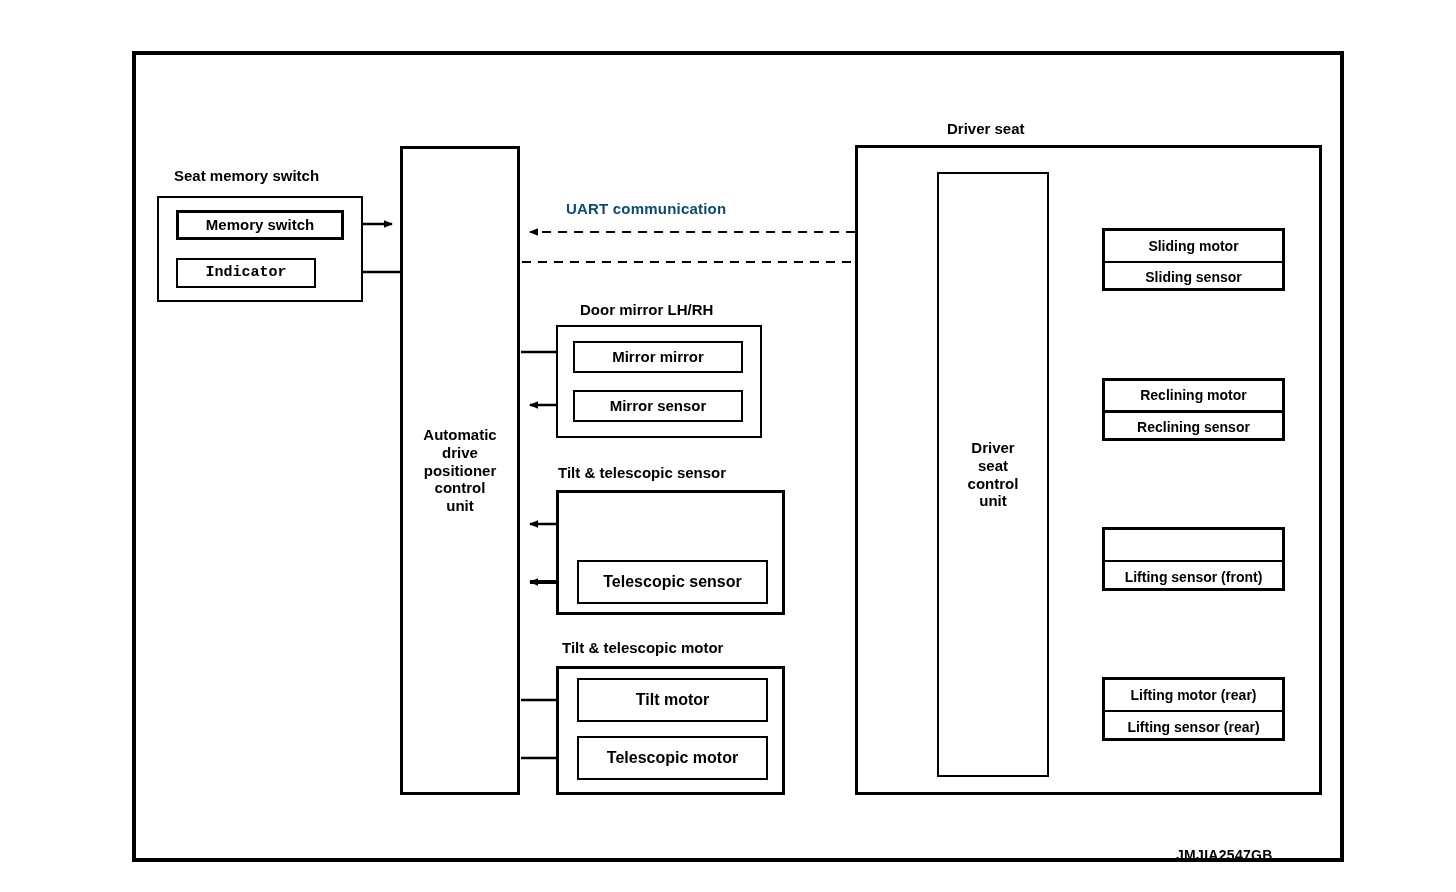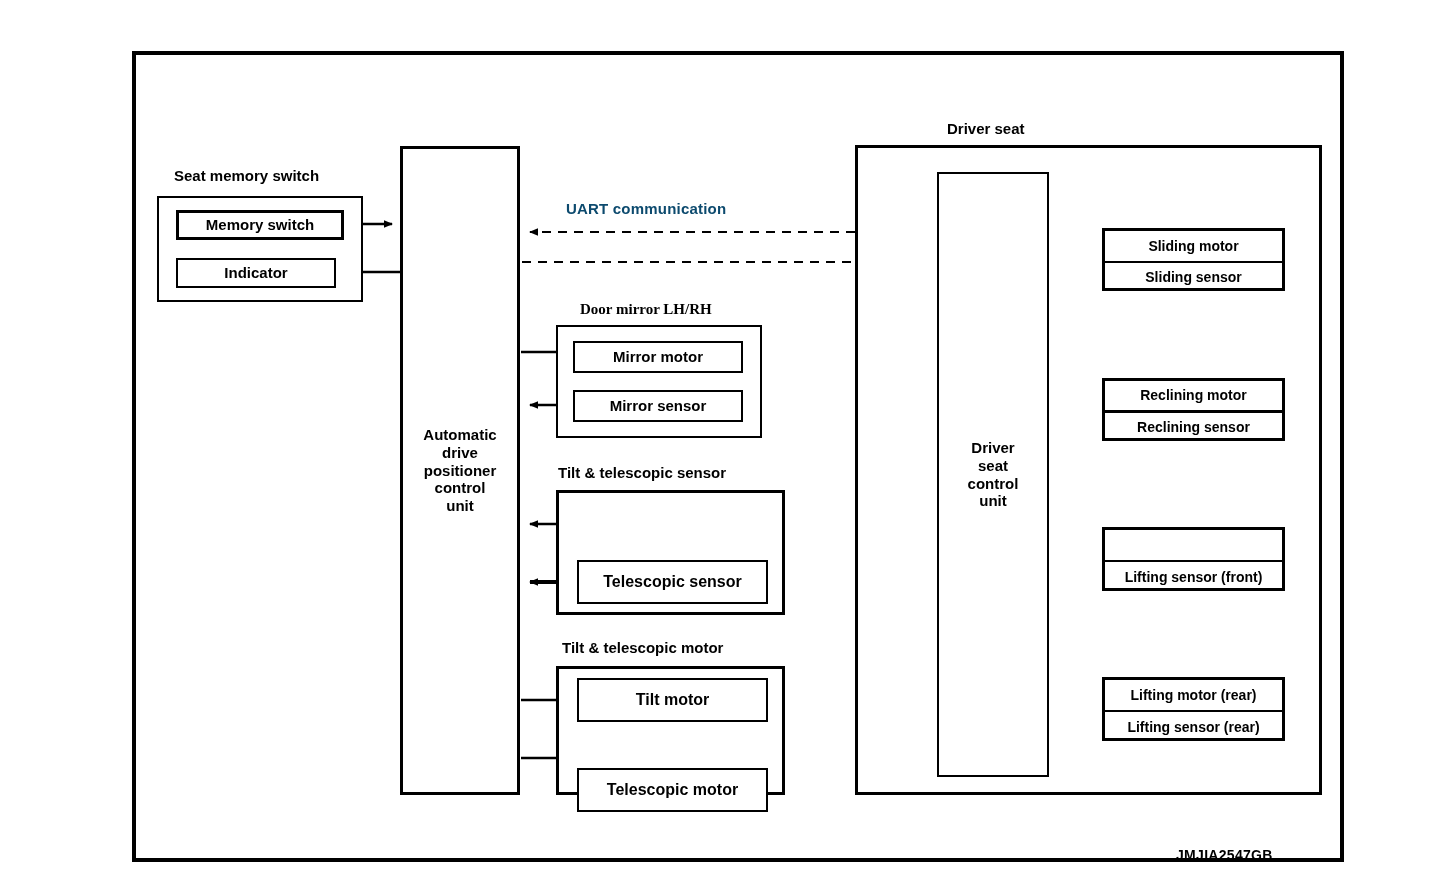--- a/index.html
+++ b/index.html
@@ -104,41 +104,41 @@
   </svg>
 
   <div class="cap" style="left:174px;top:167px;">Seat memory switch</div>
 
   <div class="box thin" style="left:157px;top:196px;width:206px;height:106px;"></div>
 
   <div class="box thick" style="left:176px;top:210px;width:168px;height:30px;">
     <div class="boxtext">Memory switch</div>
   </div>
 
-  <div class="box thin" style="left:176px;top:258px;width:160px;height:30px;">
+  <div class="box thin" style="left:176px;top:258px;width:140px;height:30px;font-family:Liberation Mono, monospace;">
     <div class="boxtext">Indicator</div>
   </div>
 
   <div class="box thick" style="left:400px;top:146px;width:120px;height:649px;">
     <div class="boxtext" style="flex-direction:column;justify-content:center;">
       <span>Automatic</span>
       <span>drive</span>
       <span>positioner</span>
       <span>control unit</span>
     </div>
   </div>
 
   <div class="lbl" style="left:566px;top:200px;">UART communication</div>
 
-  <div class="cap" style="left:580px;top:301px;font-family:Liberation Serif, serif;">Door mirror LH/RH</div>
+  <div class="cap" style="left:580px;top:301px;">Door mirror LH/RH</div>
 
   <div class="box thin" style="left:556px;top:325px;width:206px;height:113px;"></div>
 
   <div class="box thin" style="left:573px;top:341px;width:170px;height:32px;">
-    <div class="boxtext">Mirror motor</div>
+    <div class="boxtext">Mirror mirror</div>
   </div>
 
   <div class="box thin" style="left:573px;top:390px;width:170px;height:32px;">
     <div class="boxtext">Mirror sensor</div>
   </div>
 
   <div class="cap" style="left:558px;top:464px;">Tilt &amp; telescopic sensor</div>
 
   <div class="box thick" style="left:556px;top:490px;width:229px;height:125px;"></div>
 
@@ -148,21 +148,21 @@
   </div>
 
   <div class="cap" style="left:562px;top:639px;">Tilt &amp; telescopic motor</div>
 
   <div class="box thick" style="left:556px;top:666px;width:229px;height:129px;"></div>
 
   <div class="box thin" style="left:577px;top:678px;width:191px;height:44px;">
     <div class="boxtext big">Tilt motor</div>
   </div>
 
-  <div class="box thin" style="left:577px;top:736px;width:191px;height:44px;margin-top:32px;">
+  <div class="box thin" style="left:577px;top:736px;width:191px;height:44px;">
     <div class="boxtext big">Telescopic motor</div>
   </div>
 
   <div class="cap" style="left:947px;top:120px;">Driver seat</div>
 
   <div class="box thick" style="left:855px;top:145px;width:467px;height:650px;"></div>
 
   <div class="box thin" style="left:937px;top:172px;width:112px;height:605px;">
     <div class="boxtext" style="flex-direction:column;justify-content:center;">
       <span>Driver seat</span>

